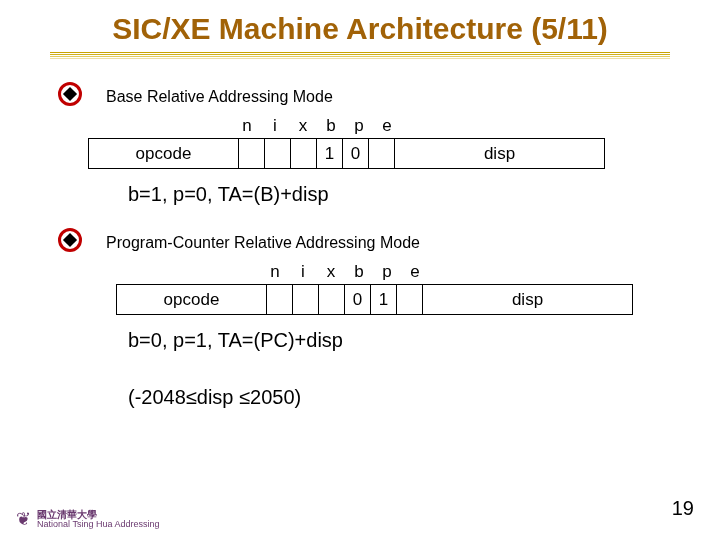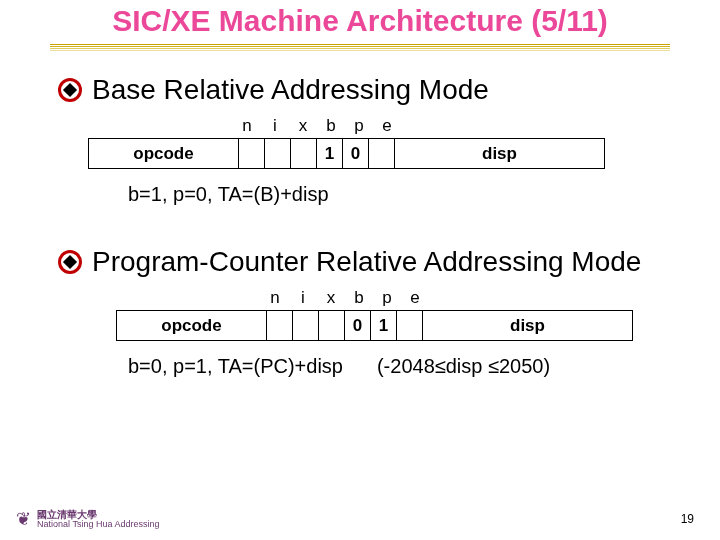--- a/index.html
+++ b/index.html
@@ -8,41 +8,41 @@
     height: 540px;
     background: #fff;
     font-family: Arial, sans-serif;
     position: relative;
     overflow: hidden;
   }
   .slide-title {
     font-family: "Comic Sans MS", cursive, sans-serif;
     font-size: 30px;
     font-weight: bold;
-    color: #ec4899;
+    color: #a16207;
     text-align: center;
-    padding-top: 4px;
+    padding-top: 12px;
   }
   .underline-group {
     margin: 6px auto 0 auto;
     width: 620px;
     height: 6px;
     position: relative;
   }
   .uline { position: absolute; left: 0; right: 0; height: 1px; }
   .u1 { top: 0; background: #c9a400; }
   .u2 { top: 2px; background: #d2b21a; }
   .u3 { top: 4px; background: #e0cd60; }
   .u4 { top: 6px; background: #ece0a0; }
   .content { padding: 18px 50px 0 58px; color: #000; }
   .bullet-row {
     display: flex;
-    align-items: center;
-    gap: 10px;
-    font-size: 28px;
+    align-items: flex-end;
+    gap: 24px;
+    font-size: 16px;
     margin-top: 6px;
   }
   .bullet-circle {
     width: 24px; height: 24px;
     border: 3px solid #c00000;
     border-radius: 50%;
     display: flex; align-items: center; justify-content: center;
     flex-shrink: 0;
   }
   .diamond {
@@ -61,35 +61,35 @@
   .format-table {
     border-collapse: collapse;
     margin-top: 2px;
   }
   .format-table td {
     border: 1.5px solid #000;
     height: 30px;
     text-align: center;
     font-size: 17px;
     vertical-align: middle;
-    font-weight: bold;
   }
   .c-opcode { width: 150px; }
   .c-flag { width: 26px; }
   .c-disp { width: 210px; margin-left: 20px; }
   .formula-row {
     display: flex;
     font-size: 20px;
     margin: 14px 0 0 40px;
     gap: 34px;
+    flex-direction: column;
   }
   .page-num {
     position: absolute;
-    bottom: 14px; right: 26px;
-    font-size: 12px;
+    bottom: 20px; right: 26px;
+    font-size: 20px;
   }
   .footer-logo {
     position: absolute;
     bottom: 10px; left: 16px;
     display: flex; align-items: center; gap: 6px;
     color: #6a396f;
     font-size: 9px;
     line-height: 1.1;
   }
   .logo-glyph { font-size: 18px; color: #6a396f; }
@@ -135,21 +135,21 @@
         <td class="c-flag"></td>
         <td class="c-disp">disp</td>
       </tr>
     </tbody>
       </table>
     <div class="formula-row">
       <span>b=1, p=0, TA=(B)+disp</span>
     </div>
   </div>
 
-  <div class="bullet-row" style="margin-top:40px">
+  <div class="bullet-row" style="margin-top:22px">
     <span class="bullet-circle">
         <span class="diamond"></span>
       </span>
     <span>Program-Counter Relative Addressing Mode</span>
   </div>
 
   <div class="format-block">
     <div class="flag-labels" style="margin-left:180px">
       <span>n</span>
       <span>i</span>

